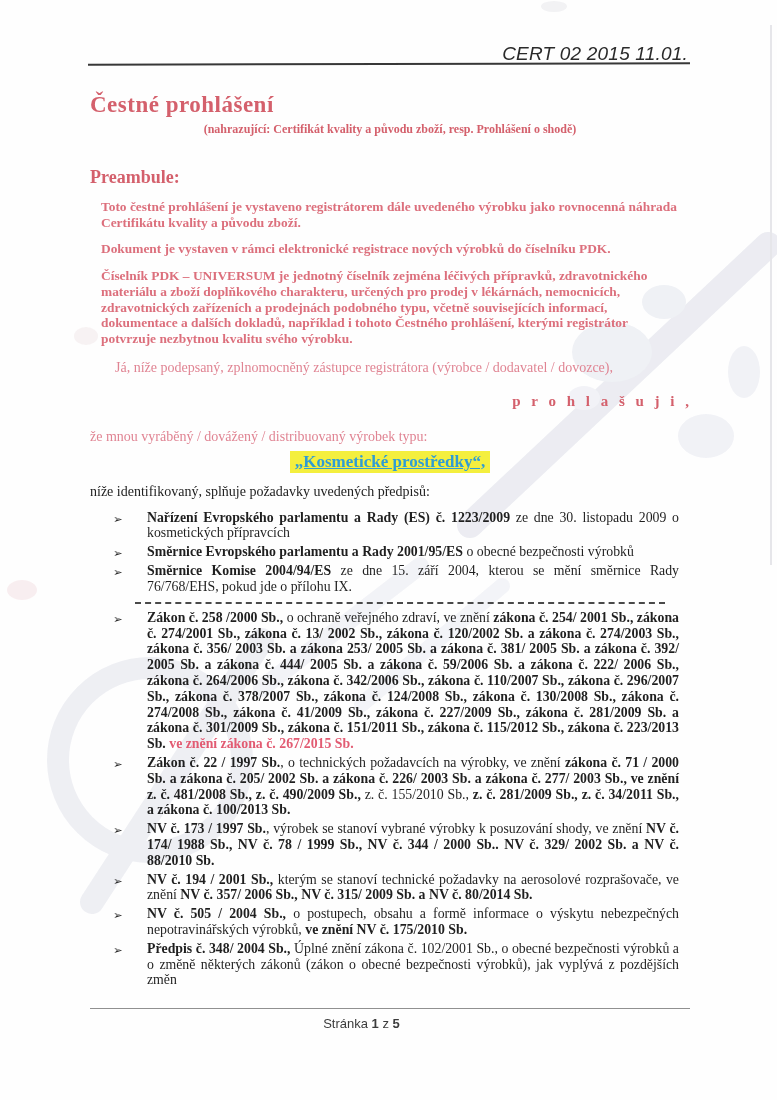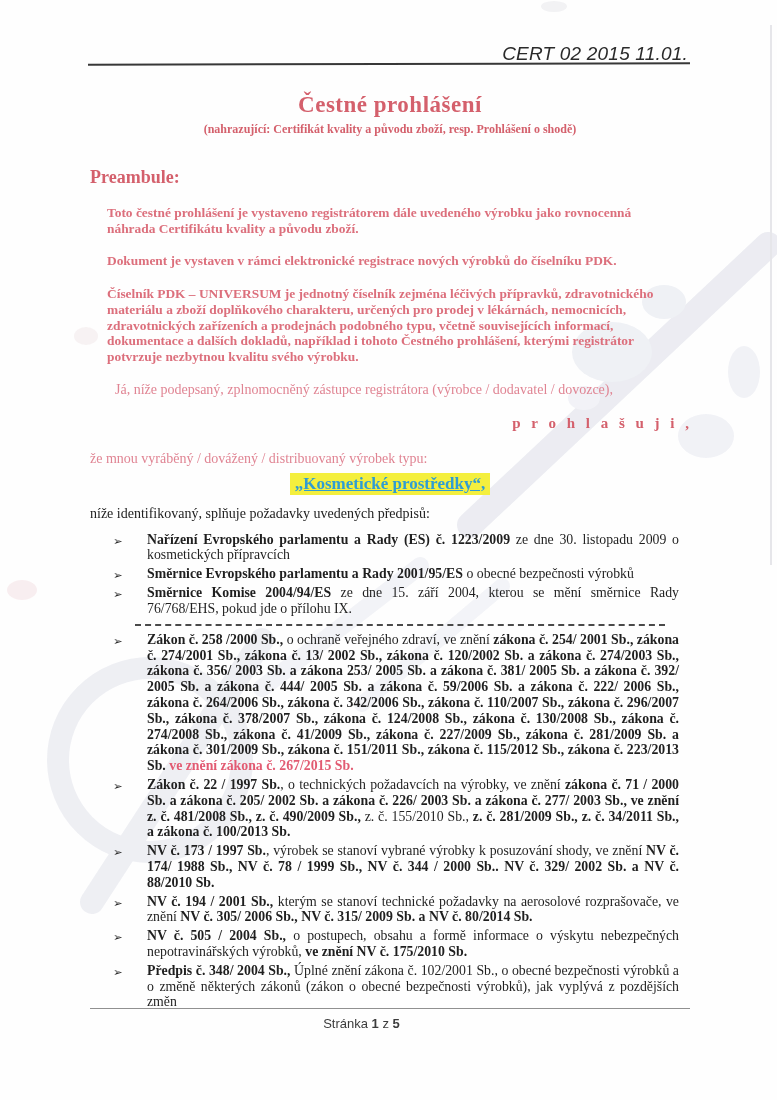--- a/index.html
+++ b/index.html
@@ -15,26 +15,26 @@
   .scan-smudge{position:absolute;left:541px;top:1px;width:26px;height:11px;border-radius:50%;background:#f2f2f4;z-index:0;}
   .scan-edge{position:absolute;right:5px;top:25px;width:2px;height:540px;background:#e6e6ea;z-index:0;}
   .content{position:absolute;left:90px;top:0;width:600px;z-index:1;}
   .doc-code{
     position:absolute;top:43px;right:2px;
     font-family:"Liberation Sans","DejaVu Sans",sans-serif;
     font-style:italic;font-size:19px;color:#2b2b2b;letter-spacing:.2px;
   }
   .header-rule{position:absolute;top:63px;left:-2px;width:602px;height:2px;background:#383838;transform:rotate(-0.15deg);}
   .title{
-    margin:92px 0 0 0;text-align:center;
+    margin:92px 0 0 0;text-align:left;
     font-size:23px;font-weight:bold;color:var(--accent);letter-spacing:.5px;
   }
   .subtitle{margin-top:4px;text-align:center;font-size:12px;font-weight:bold;color:var(--accent);}
   .preamble-heading{margin:30px 0 2px 0;font-size:18px;font-weight:bold;color:var(--accent);}
-  .preamble-paras p{margin:17px;font-size:13.4px;font-weight:bold;line-height:15.7px;color:var(--body-pink);text-align:left;}
+  .preamble-paras p{margin:11px;font-size:13.4px;font-weight:bold;line-height:15.7px;color:var(--body-pink);text-align:left;}
   .intro{margin:13px 0 0 0;padding-left:25px;font-size:14px;color:var(--soft-pink);}
   .verb{margin:17px 0 0 0;text-align:right;font-size:15px;font-weight:bold;color:var(--accent);word-spacing:5px;letter-spacing:1px;}
   .product-line{margin:19px 0 0 0;font-size:14px;color:var(--soft-pink);}
   .product-wrap{margin:6px 0 0 0;text-align:center;}
   .product{
     display:inline-block;background:var(--highlight);color:var(--product-blue);
     font-size:17px;font-weight:bold;text-decoration:underline;padding:1px 5px;
   }
   .compliance{margin:11px 0 0 0;font-size:14px;color:#212121;}
   .blist{list-style:none;margin:10px 0 0 0;padding:0;}
@@ -124,21 +124,21 @@
         <li>
           <span class="marker">➢</span>
           <div class="li-text"><span class="b">Zákon č. 22 / 1997 Sb.</span><span>, o technických požadavcích na výrobky, ve znění </span><span class="b">zákona č. 71 / 2000 Sb. a zákona č. 205/ 2002 Sb. a zákona č. 226/ 2003 Sb. a zákona č. 277/ 2003 Sb., ve znění z. č. 481/2008 Sb., z. č. 490/2009 Sb.,</span><span> z. č. 155/2010 Sb.,</span><span class="b"> z. č. 281/2009 Sb., z. č. 34/2011 Sb., a zákona č. 100/2013 Sb.</span></div>
         </li>
         <li>
           <span class="marker">➢</span>
           <div class="li-text"><span class="b">NV č. 173 / 1997 Sb.</span><span>, výrobek se stanoví vybrané výrobky k posuzování shody, ve znění </span><span class="b">NV č. 174/ 1988 Sb., NV č. 78 / 1999 Sb., NV č. 344 / 2000 Sb.. NV č. 329/ 2002 Sb. a NV č. 88/2010 Sb.</span></div>
         </li>
         <li>
           <span class="marker">➢</span>
-          <div class="li-text"><span class="b">NV č. 194 / 2001 Sb.,</span><span> kterým se stanoví technické požadavky na aerosolové rozprašovače, ve znění </span><span class="b">NV č. 305/ 2006 Sb., NV č. 315/ 2009 Sb. a NV č. 80/2014 Sb.</span></div>
+          <div class="li-text"><span class="b">NV č. 194 / 2001 Sb.,</span><span> kterým se stanoví technické požadavky na aerosolové rozprašovače, ve znění </span><span class="b">NV č. 357/ 2006 Sb., NV č. 315/ 2009 Sb. a NV č. 80/2014 Sb.</span></div>
         </li>
         <li>
           <span class="marker">➢</span>
           <div class="li-text"><span class="b">NV č. 505 / 2004 Sb.,</span><span> o postupech, obsahu a formě informace o výskytu nebezpečných nepotravinářských výrobků, </span><span class="b">ve znění NV č. 175/2010 Sb.</span></div>
         </li>
         <li>
           <span class="marker">➢</span>
           <div class="li-text"><span class="b">Předpis č. 348/ 2004 Sb.,</span><span> Úplné znění zákona č. 102/2001 Sb., o obecné bezpečnosti výrobků a o změně některých zákonů (zákon o obecné bezpečnosti výrobků), jak vyplývá z pozdějších změn</span></div>
         </li>
       </ul>

